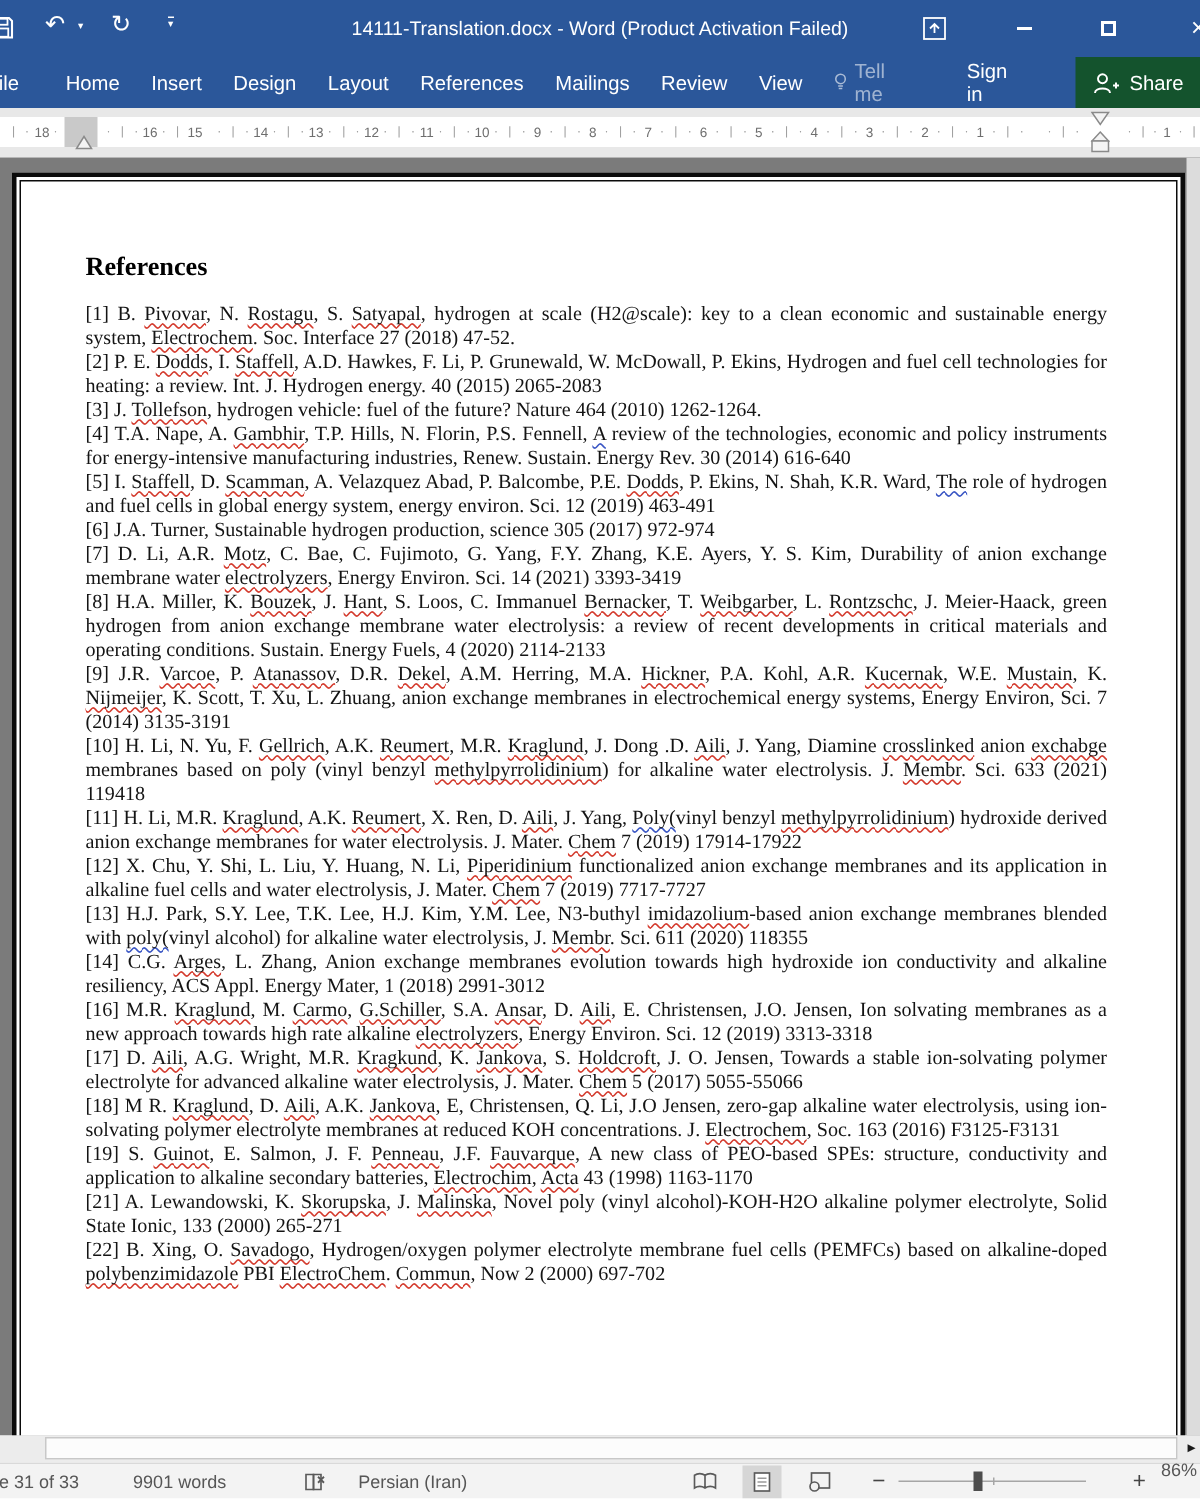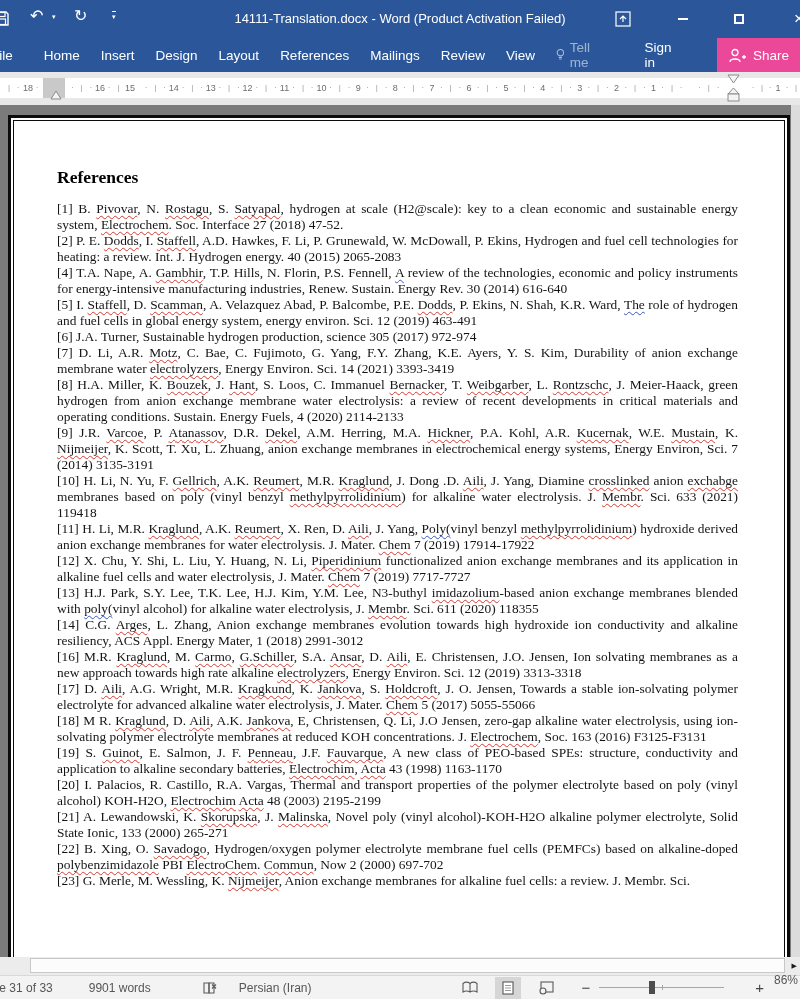--- a/index.html
+++ b/index.html
@@ -22,21 +22,21 @@
   .resbox { width:10px; height:10px; border:2px solid #fff; display:block; }
 
   
   .tabsrow { height:34px; background:#2b579a; display:flex; align-items:center; color:#fff; overflow:hidden; }
   .tablist { display:flex; align-items:center; }
   .rtab { font-size:13.5px; margin-right:21px; white-space:nowrap; cursor:default; }
   .rtab:first-child { margin-left:-9px; margin-right:31px; }
   .tabs-right { margin-left:auto; display:flex; align-items:center; height:100%;gap:25px; }
   .tellme { display:flex; align-items:center; gap:5px; color:rgba(255,255,255,.55); font-size:13.5px; margin-right:16px; }
   .signin { font-size:13.5px; margin-right:14px; }
-  .share { display:flex; align-items:center; gap:7px; background:#ec4899; height:100%; padding:0 11px 0 12px; font-size:13.5px; }
+  .share { display:flex; align-items:center; gap:7px; background:#14532d; height:100%; padding:0 11px 0 12px; font-size:13.5px; }
 
   
   .ruler-wrap { position:relative; height:33px; background:#e8e8e8; overflow:hidden; }
   .ruler-bar { position:absolute; left:0; right:0; top:6px; height:20px; background:#fff; }
   .ruler-gray { position:absolute; left:43px; top:0; width:22px; height:20px; background:#c9c9c9; }
   .ruler-bar span { position:absolute; top:0; transform:translateX(-50%); line-height:20px;
                     font-size:8px; color:#9a9a9a; }
   .ruler-bar span.rnum { font-size:9px; color:#6e6e6e; }
   .marker { position:absolute; }
 
@@ -233,39 +233,38 @@
   </svg>
 </div>
 
 <div class="docarea">
   <div class="page">
     <div class="page-inner">
       <h1 class="refhead">References</h1>
       <div>
           <p class="ref"><span>[1] B. </span><span class="sq-r">Pivovar</span><span>, N. </span><span class="sq-r">Rostagu</span><span>, S. </span><span class="sq-r">Satyapal</span><span>, hydrogen at scale (H2@scale): key to a clean economic and sustainable energy system, </span><span class="sq-r">Electrochem</span><span>. Soc. Interface 27 (2018) 47-52.</span></p>
           <p class="ref"><span>[2] P. E. </span><span class="sq-r">Dodds</span><span>, I. </span><span class="sq-r">Staffell</span><span>, A.D. Hawkes, F. Li, P. Grunewald, W. McDowall, P. Ekins, Hydrogen and fuel cell technologies for heating: a review. Int. J. Hydrogen energy. 40 (2015) 2065-2083</span></p>
+          <p class="ref"><span>[3] J. </span><span class="sq-r">Tollefson</span><span>, hydrogen vehicle: fuel of the future? Nature 464 (2010) 1262-1264.</span></p>
           <p class="ref"><span>[4] T.A. Nape, A. </span><span class="sq-r">Gambhir</span><span>, T.P. Hills, N. Florin, P.S. Fennell, </span><span class="sq-b">A</span><span> review of the technologies, economic and policy instruments for energy-intensive manufacturing industries, Renew. Sustain. Energy Rev. 30 (2014) 616-640</span></p>
           <p class="ref"><span>[5] I. </span><span class="sq-r">Staffell</span><span>, D. </span><span class="sq-r">Scamman</span><span>, A. Velazquez Abad, P. Balcombe, P.E. </span><span class="sq-r">Dodds</span><span>, P. Ekins, N. Shah, K.R. Ward, </span><span class="sq-b">The</span><span> role of hydrogen and fuel cells in global energy system, energy environ. Sci. 12 (2019) 463-491</span></p>
           <p class="ref"><span>[6] J.A. Turner, Sustainable hydrogen production, science 305 (2017) 972-974</span></p>
           <p class="ref"><span>[7] D. Li, A.R. </span><span class="sq-r">Motz</span><span>, C. Bae, C. Fujimoto, G. Yang, F.Y. Zhang, K.E. Ayers, Y. S. Kim, Durability of anion exchange membrane water </span><span class="sq-r">electrolyzers</span><span>, Energy Environ. Sci. 14 (2021) 3393-3419</span></p>
           <p class="ref"><span>[8] H.A. Miller, K. </span><span class="sq-r">Bouzek</span><span>, J. </span><span class="sq-r">Hant</span><span>, S. Loos, C. Immanuel </span><span class="sq-r">Bernacker</span><span>, T. </span><span class="sq-r">Weibgarber</span><span>, L. </span><span class="sq-r">Rontzschc</span><span>, J. Meier-Haack, green hydrogen from anion exchange membrane water electrolysis: a review of recent developments in critical materials and operating conditions. Sustain. Energy Fuels, 4 (2020) 2114-2133</span></p>
           <p class="ref"><span>[9] J.R. </span><span class="sq-r">Varcoe</span><span>, P. </span><span class="sq-r">Atanassov</span><span>, D.R. </span><span class="sq-r">Dekel</span><span>, A.M. Herring, M.A. </span><span class="sq-r">Hickner</span><span>, P.A. Kohl, A.R. </span><span class="sq-r">Kucernak</span><span>, W.E. </span><span class="sq-r">Mustain</span><span>, K. </span><span class="sq-r">Nijmeijer</span><span>, K. Scott, T. Xu, L. Zhuang, anion exchange membranes in electrochemical energy systems, Energy Environ, Sci. 7 (2014) 3135-3191</span></p>
           <p class="ref"><span>[10] H. Li, N. Yu, F. </span><span class="sq-r">Gellrich</span><span>, A.K. </span><span class="sq-r">Reumert</span><span>, M.R. </span><span class="sq-r">Kraglund</span><span>, J. Dong .D. </span><span class="sq-r">Aili</span><span>, J. Yang, Diamine </span><span class="sq-r">crosslinked</span><span> anion </span><span class="sq-r">exchabge</span><span> membranes based on poly (vinyl benzyl </span><span class="sq-r">methylpyrrolidinium</span><span>) for alkaline water electrolysis. J. </span><span class="sq-r">Membr</span><span>. Sci. 633 (2021) 119418</span></p>
           <p class="ref"><span>[11] H. Li, M.R. </span><span class="sq-r">Kraglund</span><span>, A.K. </span><span class="sq-r">Reumert</span><span>, X. Ren, D. </span><span class="sq-r">Aili</span><span>, J. Yang, </span><span class="sq-b">Poly(</span><span>vinyl benzyl </span><span class="sq-r">methylpyrrolidinium</span><span>) hydroxide derived anion exchange membranes for water electrolysis. J. Mater. </span><span class="sq-r">Chem</span><span> 7 (2019) 17914-17922</span></p>
           <p class="ref"><span>[12] X. Chu, Y. Shi, L. Liu, Y. Huang, N. Li, </span><span class="sq-r">Piperidinium</span><span> functionalized anion exchange membranes and its application in alkaline fuel cells and water electrolysis, J. Mater. </span><span class="sq-r">Chem</span><span> 7 (2019) 7717-7727</span></p>
           <p class="ref"><span>[13] H.J. Park, S.Y. Lee, T.K. Lee, H.J. Kim, Y.M. Lee, N3-buthyl </span><span class="sq-r">imidazolium</span><span>-based anion exchange membranes blended with </span><span class="sq-b">poly(</span><span>vinyl alcohol) for alkaline water electrolysis, J. </span><span class="sq-r">Membr</span><span>. Sci. 611 (2020) 118355</span></p>
           <p class="ref"><span>[14] C.G. </span><span class="sq-r">Arges</span><span>, L. Zhang, Anion exchange membranes evolution towards high hydroxide ion conductivity and alkaline resiliency, ACS Appl. Energy Mater, 1 (2018) 2991-3012</span></p>
           <p class="ref"><span>[16] M.R. </span><span class="sq-r">Kraglund</span><span>, M. </span><span class="sq-r">Carmo</span><span>, </span><span class="sq-r">G.Schiller</span><span>, S.A. </span><span class="sq-r">Ansar</span><span>, D. </span><span class="sq-r">Aili</span><span>, E. Christensen, J.O. Jensen, Ion solvating membranes as a new approach towards high rate alkaline </span><span class="sq-r">electrolyzers</span><span>, Energy Environ. Sci. 12 (2019) 3313-3318</span></p>
           <p class="ref"><span>[17] D. </span><span class="sq-r">Aili</span><span>, A.G. Wright, M.R. </span><span class="sq-r">Kragkund</span><span>, K. </span><span class="sq-r">Jankova</span><span>, S. </span><span class="sq-r">Holdcroft</span><span>, J. O. Jensen, Towards a stable ion-solvating polymer electrolyte for advanced alkaline water electrolysis, J. Mater. </span><span class="sq-r">Chem</span><span> 5 (2017) 5055-55066</span></p>
           <p class="ref"><span>[18] M R. </span><span class="sq-r">Kraglund</span><span>, D. </span><span class="sq-r">Aili</span><span>, A.K. </span><span class="sq-r">Jankova</span><span>, E, Christensen, Q. Li, J.O Jensen, zero-gap alkaline water electrolysis, using ion-solvating polymer electrolyte membranes at reduced KOH concentrations. J. </span><span class="sq-r">Electrochem</span><span>, Soc. 163 (2016) F3125-F3131</span></p>
           <p class="ref"><span>[19] S. </span><span class="sq-r">Guinot</span><span>, E. Salmon, J. F. </span><span class="sq-r">Penneau</span><span>, J.F. </span><span class="sq-r">Fauvarque</span><span>, A new class of PEO-based SPEs: structure, conductivity and application to alkaline secondary batteries, </span><span class="sq-r">Electrochim</span><span>, </span><span class="sq-r">Acta</span><span> 43 (1998) 1163-1170</span></p>
-          <p class="ref"><span>[20] I. Palacios, R. Castillo, R.A. Vargas, Thermal and transport properties of the polymer electrolyte based on poly (vinyl alcohol) KOH-H2O, </span><span class="sq-r">Electrochim</span><span> </span><span class="sq-r">Acta</span><span> 48 (2003) 2195-2199</span></p>
           <p class="ref"><span>[21] A. Lewandowski, K. </span><span class="sq-r">Skorupska</span><span>, J. </span><span class="sq-r">Malinska</span><span>, Novel poly (vinyl alcohol)-KOH-H2O alkaline polymer electrolyte, Solid State Ionic, 133 (2000) 265-271</span></p>
           <p class="ref"><span>[22] B. Xing, O. </span><span class="sq-r">Savadogo</span><span>, Hydrogen/oxygen polymer electrolyte membrane fuel cells (PEMFCs) based on alkaline-doped </span><span class="sq-r">polybenzimidazole</span><span> PBI </span><span class="sq-r">ElectroChem</span><span>. </span><span class="sq-r">Commun</span><span>, Now 2 (2000) 697-702</span></p>
-          <p class="ref"><span>[23] G. Merle, M. Wessling, K. </span><span class="sq-r">Nijmeijer</span><span>, Anion exchange membranes for alkaline fuel cells: a review. J. Membr. Sci.</span></p>
         </div>
     </div>
   </div>
   <div class="vstrip"></div>
 </div>
 
 <div class="scrollrow">
   <div class="htrack"></div>
   <span class="harrow">▶</span>
 </div>

